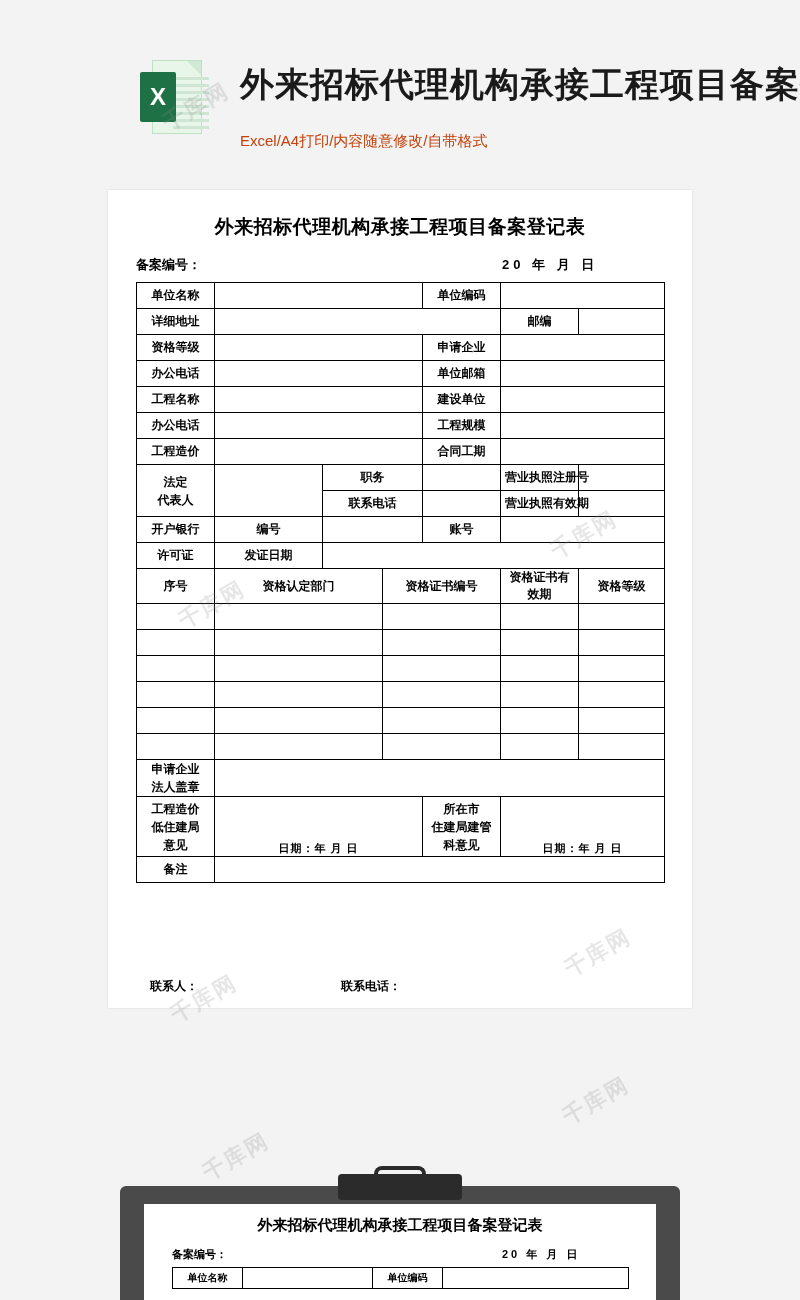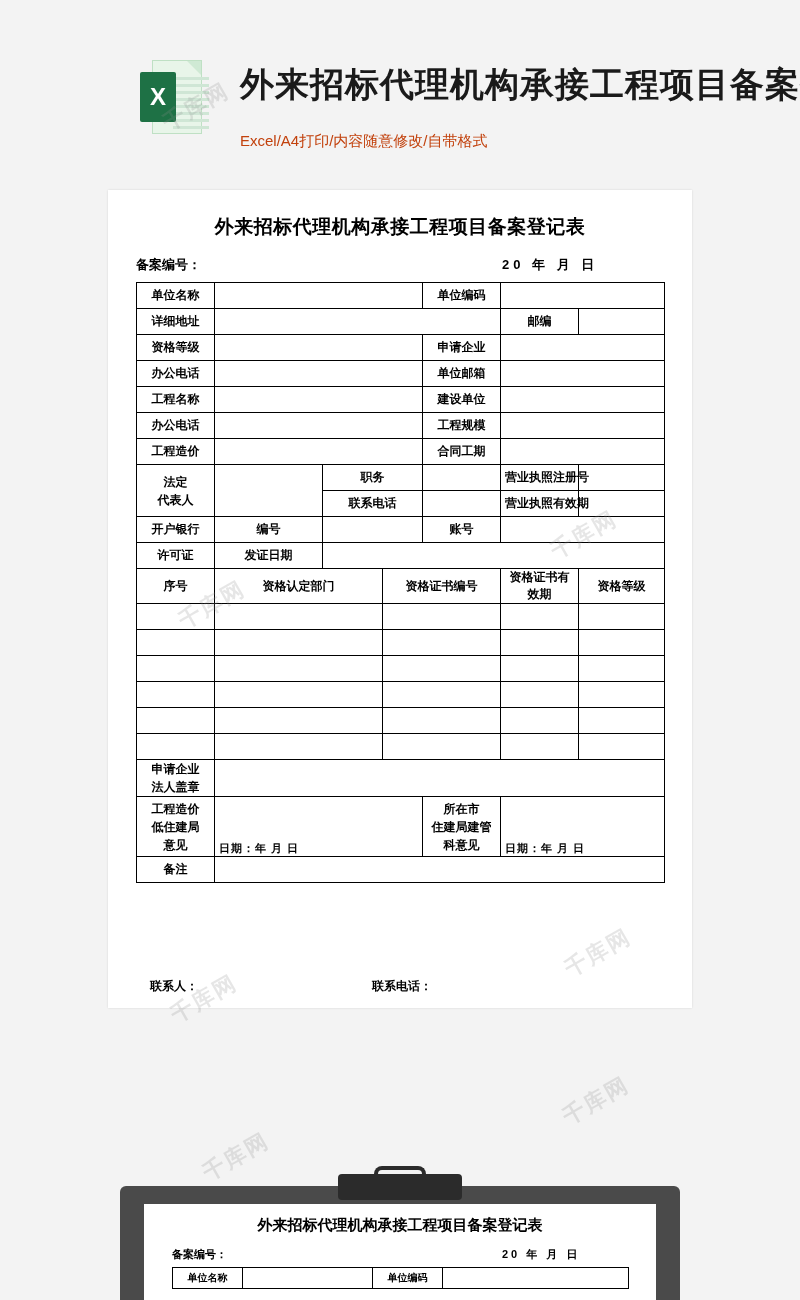--- a/index.html
+++ b/index.html
@@ -141,34 +141,35 @@
   td.blank { height: 25px; }
   .cellstack { line-height: 1.5; text-align: center; font-weight: bold; }
 
   .stamp-cell { height: 78px; }
   .opinion-cell { height: 76px; }
   .remark-cell { height: 46px; font-family: Liberation Mono, monospace; }
 
   .date-note {
     font-size: 11px;
     font-weight: bold;
+    text-align: center;
     padding-top: 44px;
     letter-spacing: 1px;
   }
 
   .footer-row {
     position: absolute;
     left: 28px; bottom: 30px;
     width: 528px;
     font-size: 12px;
     font-weight: bold;
     color: #000;
   }
   .footer-row .c1 { position: absolute; left: 14px; top: 0; }
-  .footer-row .c2 { position: absolute; left: 236px; top: 0; }
+  .footer-row .c2 { position: absolute; left: 205px; top: 0; }
 
   
   .wm {
     position: absolute;
     font-size: 22px;
     color: rgba(140,140,140,0.22);
     font-weight: bold;
     transform: rotate(-30deg);
     white-space: nowrap;
     pointer-events: none;

